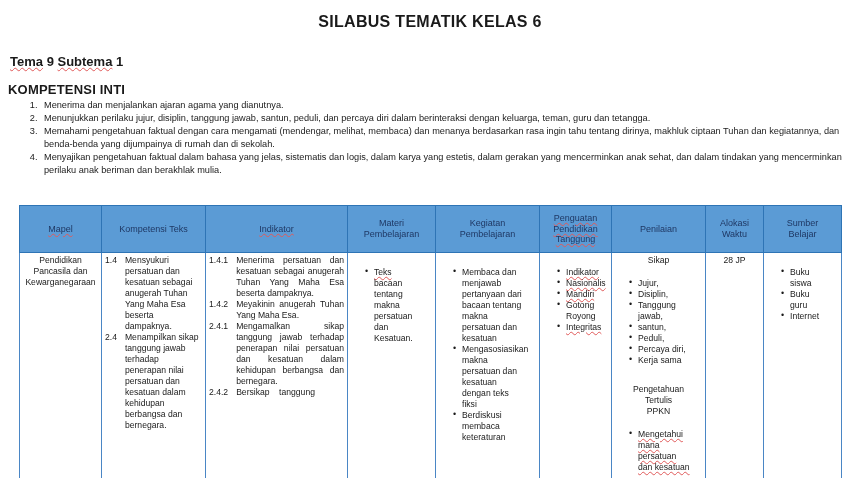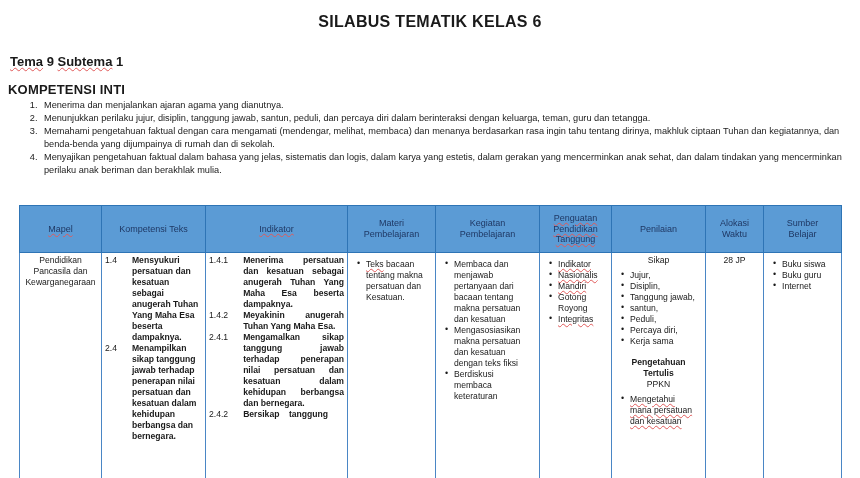--- a/index.html
+++ b/index.html
@@ -94,53 +94,52 @@
     padding: 3px 2px;
   }
   table.silabus tbody td {
     border-color: #4a86c5;
     height: 243px;
   }
 
   
   .numitem {
     display: flex;
-    gap: 15px;
+    gap: 8px;
     margin-bottom: 0px;
   }
   .numitem .num {
     flex: 0 0 auto;
     white-space: nowrap;
   }
   .numitem .body {
     flex: 1 1 auto;
-    font-weight: bold;
   }
   .just .body { text-align: justify; text-align-last: left; }
 
   ul.bul {
-    margin: 4px;
+    margin: 12px;
     padding-left: 11px;
     list-style: none;
   }
   ul.bul > li {
     position: relative;
     padding-left: 0px;
     margin-bottom: 0px;
   }
   ul.bul > li::before {
     content: "\2022";
     position: absolute;
     left: -9px;
     top: -1px;
     font-size: 9px;
   }
 
   .plainline { margin: 0; text-align: center; }
-  .bold { font-weight: bold; }
+  .bold { font-weight: normal; }
 
   
   .sq {
     text-decoration: underline;
     text-decoration-style: wavy;
     text-decoration-color: #e05a5a;
     text-decoration-thickness: 1px;
     text-underline-offset: 1px;
   }
 

